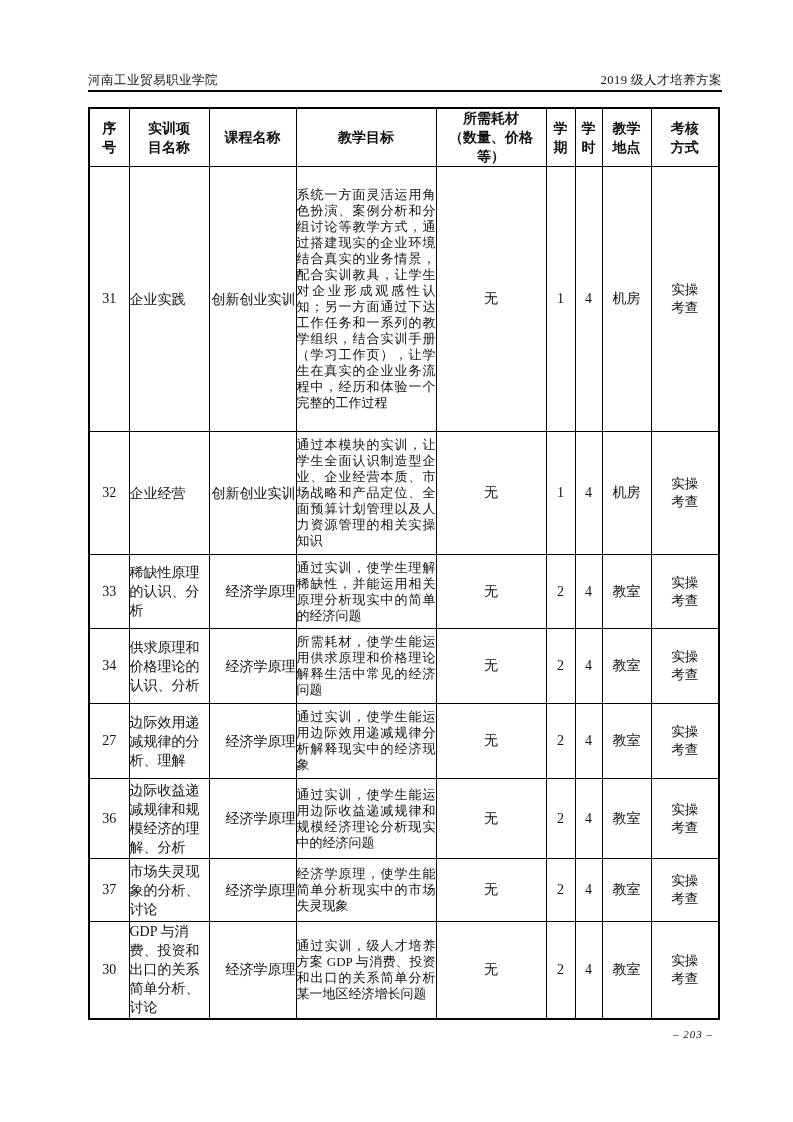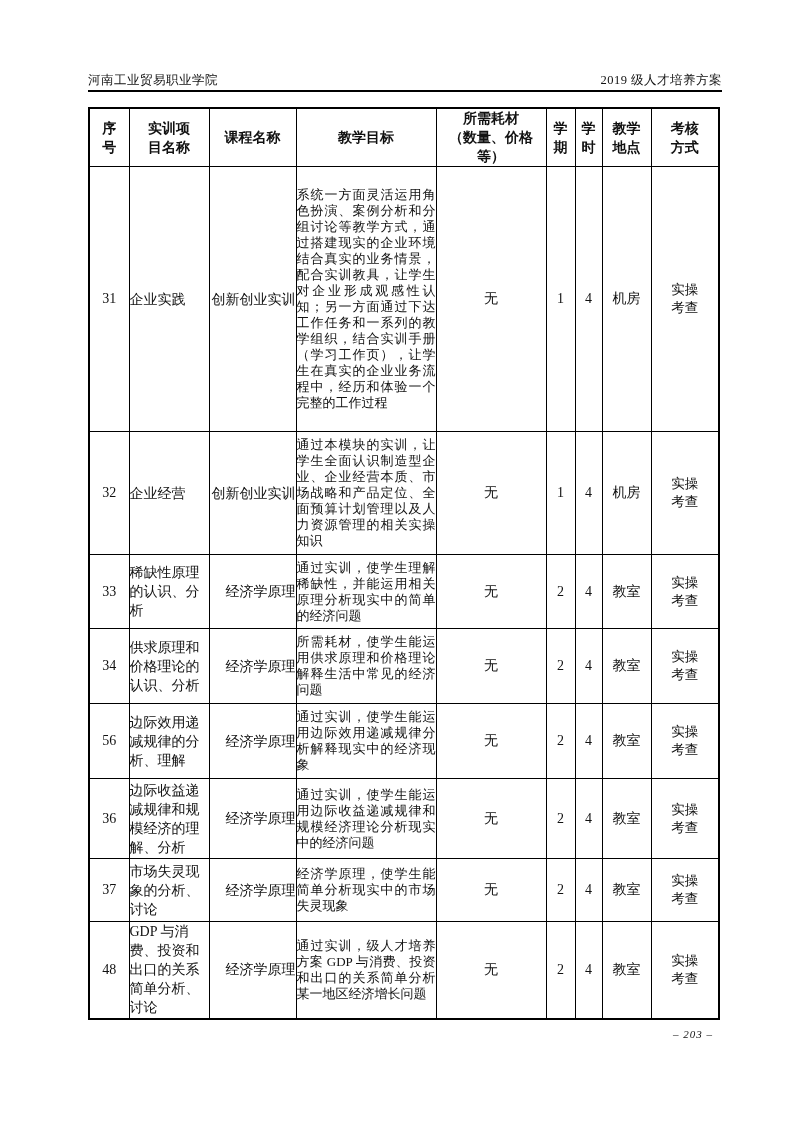--- a/index.html
+++ b/index.html
@@ -168,21 +168,21 @@
         <td class="c-course">经济学原理</td>
         <td class="c-objective">所需耗材，使学生能运用供求原理和价格理论解释生活中常见的经济问题</td>
         <td class="c-materials">无</td>
         <td class="c-sem">2</td>
         <td class="c-hours">4</td>
         <td class="c-loc">教室</td>
         <td class="c-assess">实操
 考查</td>
       </tr>
       <tr class="r35">
-        <td class="c-no">56</td>
+        <td class="c-no">27</td>
         <td class="c-project">边际效用递减规律的分析、理解</td>
         <td class="c-course">经济学原理</td>
         <td class="c-objective">通过实训，使学生能运用边际效用递减规律分析解释现实中的经济现象</td>
         <td class="c-materials">无</td>
         <td class="c-sem">2</td>
         <td class="c-hours">4</td>
         <td class="c-loc">教室</td>
         <td class="c-assess">实操
 考查</td>
       </tr>
@@ -204,21 +204,21 @@
         <td class="c-course">经济学原理</td>
         <td class="c-objective">经济学原理，使学生能简单分析现实中的市场失灵现象</td>
         <td class="c-materials">无</td>
         <td class="c-sem">2</td>
         <td class="c-hours">4</td>
         <td class="c-loc">教室</td>
         <td class="c-assess">实操
 考查</td>
       </tr>
       <tr class="r38">
-        <td class="c-no">48</td>
+        <td class="c-no">30</td>
         <td class="c-project">GDP 与消费、投资和出口的关系简单分析、讨论</td>
         <td class="c-course">经济学原理</td>
         <td class="c-objective">通过实训，级人才培养方案 GDP 与消费、投资和出口的关系简单分析某一地区经济增长问题</td>
         <td class="c-materials">无</td>
         <td class="c-sem">2</td>
         <td class="c-hours">4</td>
         <td class="c-loc">教室</td>
         <td class="c-assess">实操
 考查</td>
       </tr>

